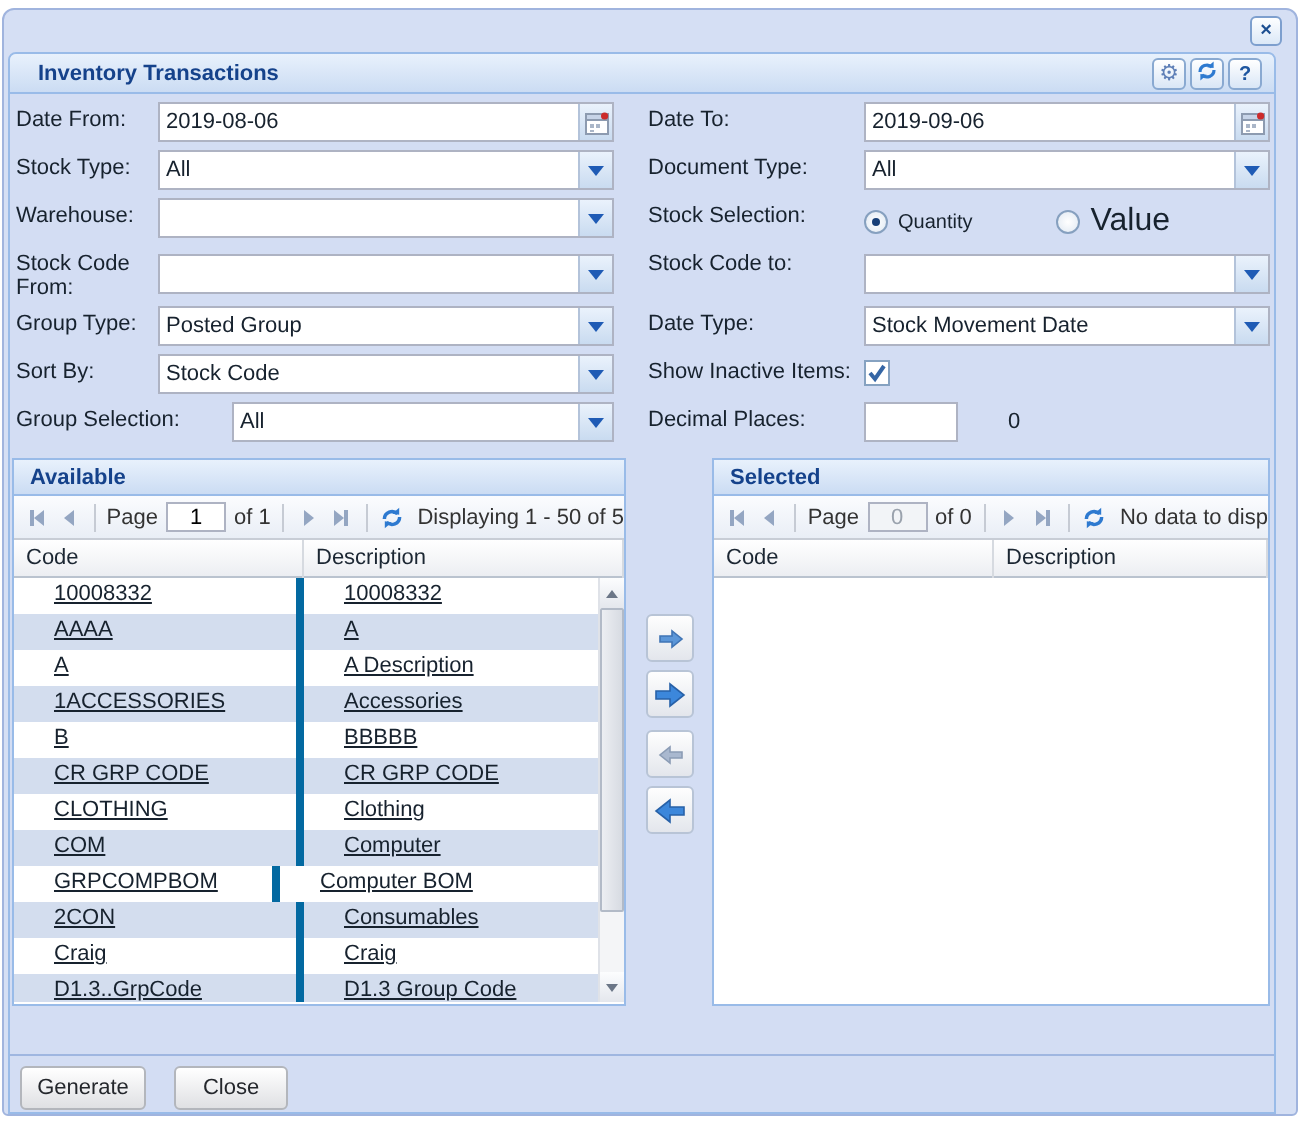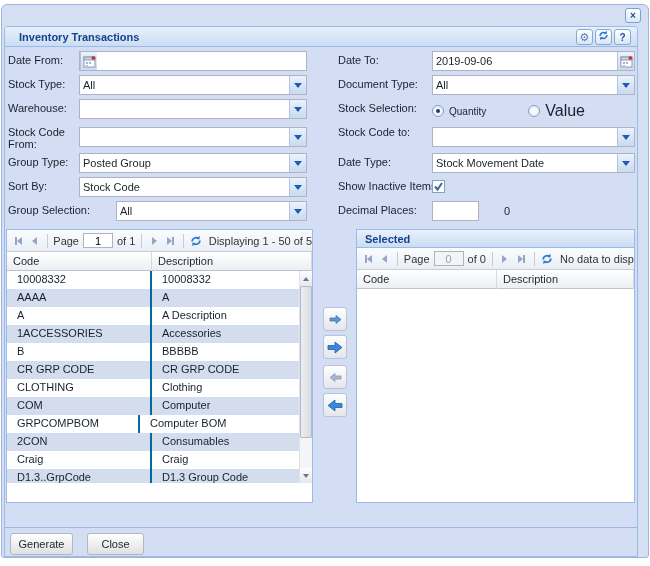--- a/index.html
+++ b/index.html
@@ -21,21 +21,21 @@
   .panel-title{position:absolute;left:14px;top:4px;font-weight:bold;color:#15428b;}
   .hd-tools{position:absolute;right:6px;top:2px;display:flex;gap:2px;}
   .tool-btn{width:17px;height:16px;border:1px solid #89a9d1;border-radius:3px;
     background:linear-gradient(#ffffff,#d9e6f6);text-align:center;line-height:14px;cursor:pointer;}
   .gear-glyph{color:#5e7fb7;font-size:11px;}
   .help-glyph{color:#1e56a0;font-weight:bold;font-size:10px;}
 
   
   .frow{position:absolute;left:0;right:0;height:22px;text-decoration:underline;}
   .flabel{position:absolute;top:3px;left:3px;width:72px;line-height:12px;}
-  .flabel.r{left:319px;width:106px;margin-left:14px;}
+  .flabel.r{left:319px;width:106px;}
   .field{position:absolute;top:0;height:20px;background:#fff;border:1px solid #aeb3c3;display:flex;}
   .fin{flex:1;border:0;outline:none;padding:0 3px;font:11px "Liberation Sans",sans-serif;color:#17222e;background:transparent;}
   .trigger{width:17px;height:100%;border-left:1px solid #b3c3da;
     background:linear-gradient(#eaf2fc,#c9dbf0);display:flex;align-items:center;justify-content:center;cursor:pointer;}
   .num-in{text-align:center;}
 
   .radio-group{position:absolute;left:427px;top:3px;display:flex;gap:42px;}
   .radio-opt{display:flex;align-items:center;gap:5px;cursor:pointer;}
   .radio{width:12px;height:12px;border:1px solid #86a0bf;border-radius:50%;
     background:radial-gradient(#ffffff,#dfe8f2);position:relative;}
@@ -57,21 +57,21 @@
   .pg-sep{width:1px;height:14px;background:#c6cbd4;margin:0 2px;}
   .pg-input{width:30px;height:15px;border:1px solid #aeb3c3;text-align:center;
     font:11px "Liberation Sans",sans-serif;padding:0;}
   .pg-input:disabled{background:#f2f4f7;color:#9aa2ad;}
   .pg-status{margin-left:3px;color:#333;}
   .col-hds{height:19px;display:flex;background:linear-gradient(#ffffff,#eceef2);border-bottom:1px solid #bac3cf;}
   .col-hd{padding:3px 0 16px 6px;border-right:1px solid #d6dae0;color:#1c2733;cursor:pointer;}
   .grid-body{position:relative;overflow:hidden;background:#fff;}
   .grid-row{height:18px;display:flex;cursor:pointer;}
   .grid-row:nth-child(even){background:#d3ddee;}
-  .gcell{padding:2px 0 0 10px;border-right:2px solid #0369a1;overflow:hidden;white-space:nowrap;}
+  .gcell{padding:2px 0 0 20px;border-right:4px solid #0369a1;overflow:hidden;white-space:nowrap;text-decoration:underline;}
 
   
   .sbar{position:absolute;right:0;top:0;width:13px;height:100%;background:#f4f5f7;border-left:1px solid #dfe2e8;}
   .sbtn{position:absolute;left:0;width:12px;height:15px;background:linear-gradient(#fcfdfe,#e4e7ed);
     display:flex;align-items:center;justify-content:center;cursor:pointer;}
   .sbtn.up{top:0;} .sbtn.dn{bottom:0;}
   .stri-up{width:0;height:0;border-left:3px solid transparent;border-right:3px solid transparent;border-bottom:4px solid #6b7687;}
   .stri-dn{width:0;height:0;border-left:3px solid transparent;border-right:3px solid transparent;border-top:4px solid #6b7687;}
   .sthumb{position:absolute;left:0;top:15px;width:12px;height:152px;cursor:pointer;
     background:linear-gradient(90deg,#eceef2,#d7dbe2);border:1px solid #b2bac7;border-radius:1px;}
@@ -104,20 +104,21 @@
               <path d="M2.2 10.2 L2.2 7 L5.4 7.4 Z" fill="#2e7ad0"></path>
             </svg>
         </span>
         <span class="tool-btn"><span class="help-glyph">?</span></span>
       </span>
     </div>
 
     <div class="frow" style="top:24px">
       <span class="flabel">Date From:</span>
       <div class="field" style="left:74px;width:228px">
+        <input class="fin" value="2019-08-06" style="">
         <span class="trigger">
           <svg width="13" height="13" viewBox="0 0 13 13">
               <rect x="1" y="2" width="11" height="10" fill="#fff" stroke="#8d9bb0"></rect>
               <rect x="1" y="2" width="11" height="3" fill="#c7d4e8" stroke="#8d9bb0"></rect>
               <rect x="3" y="7" width="2" height="2" fill="#aab6c8"></rect>
               <rect x="6" y="7" width="2" height="2" fill="#aab6c8"></rect>
               <rect x="3" y="10" width="2" height="1" fill="#aab6c8"></rect>
               <circle cx="10.3" cy="3" r="1.8" fill="#cc2b2b"></circle>
             </svg>
         </span>
@@ -252,20 +253,21 @@
             </svg>
           </span>
       </div>
       <span class="flabel r">Decimal Places:</span>
       <div class="field" style="left:427px;width:47px">
         <input class="fin num-in" value="0" style="">
       </div>
     </div>
 
     <div class="gridpanel" style="left:1px;width:307px">
+      <div class="gp-hd">Available</div>
       <div class="gp-toolbar">
         <span class="pg-btn">
             <span class="bar"></span>
             <span class="tri lt"></span>
           </span>
         <span class="pg-btn">
             <span class="tri lt"></span>
           </span>
         <span class="pg-sep"></span>
         <span>Page</span>

